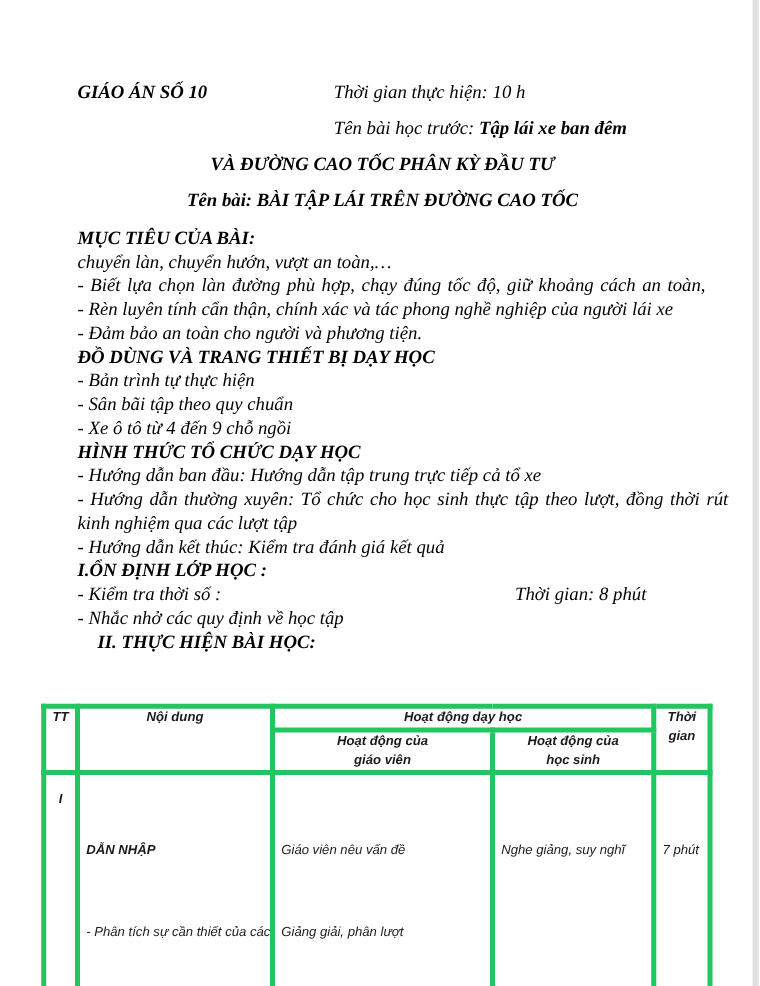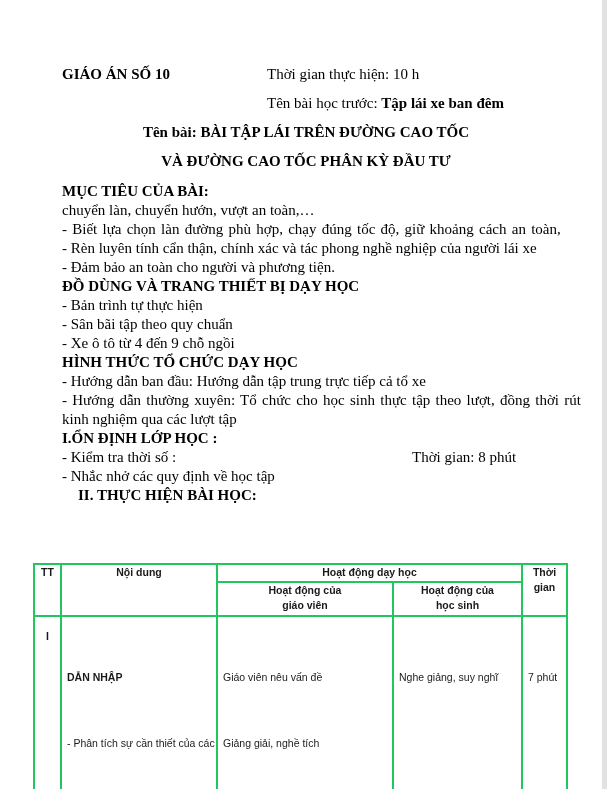--- a/index.html
+++ b/index.html
@@ -7,20 +7,21 @@
     width: 608px; height: 789px;
     background: #ffffff;
     font-family: "Liberation Serif", serif;
     color: #000000;
     overflow: hidden;
   }
   .page {
     position: relative;
     width: 484px; height: 789px;
     background: #ffffff;
+    font-style: italic;
   }
   .scroll-strip {
     position: absolute;
     left: 602px; top: 0;
     width: 5px; height: 789px;
     background: #e2e2e2;
   }
   .content {
     position: absolute;
     left: 62px; top: 66px;
@@ -57,21 +58,21 @@
     position: absolute;
     left: 33px; top: 563px;
     width: 533px;
     border-collapse: collapse;
     table-layout: fixed;
     font-family: "Liberation Sans", sans-serif;
     font-size: 10.5px;
     color: #1a1a1a;
   }
   table.lesson td {
-    border: 2px solid #22c55e;
+    border: 4px solid #22c55e;
     padding: 0;
     vertical-align: top;
     overflow: hidden;
   }
   td.hc {
     text-align: center;
     vertical-align: middle;
     font-weight: bold;
     line-height: 15px;
   }
@@ -96,38 +97,39 @@
 
     <div class="hrow">
       <span class="bold">GIÁO ÁN SỐ 10</span>
       <span class="at-col2">Thời gian thực hiện: 10 h</span>
     </div>
 
     <div class="hrow">
       <span class="at-col2"><span>Tên bài học trước: </span><span class="bold">Tập lái xe ban đêm</span></span>
     </div>
 
+    <div class="titleline center">VÀ ĐƯỜNG CAO TỐC PHÂN KỲ ĐẦU TƯ</div>
     <div class="titleline center">Tên bài: BÀI TẬP LÁI TRÊN ĐƯỜNG CAO TỐC</div>
-    <div class="titleline center">VÀ ĐƯỜNG CAO TỐC PHÂN KỲ ĐẦU TƯ</div>
 
     <div class="bodyline bold">MỤC TIÊU CỦA BÀI:</div>
     <div class="bodyline">chuyển làn, chuyển hướn, vượt an toàn,…</div>
     <div class="bodyline js1">- Biết lựa chọn làn đường phù hợp, chạy đúng tốc độ, giữ khoảng cách an toàn,</div>
     <div class="bodyline">- Rèn luyên tính cẩn thận, chính xác và tác phong nghề nghiệp của người lái xe</div>
     <div class="bodyline">- Đảm bảo an toàn cho người và phương tiện.</div>
 
     <div class="bodyline bold">ĐỒ DÙNG VÀ TRANG THIẾT BỊ DẠY HỌC</div>
     <div class="bodyline">- Bản trình tự thực hiện</div>
     <div class="bodyline">- Sân bãi tập theo quy chuẩn</div>
     <div class="bodyline">- Xe ô tô từ 4 đến 9 chỗ ngồi</div>
 
     <div class="bodyline bold">HÌNH THỨC TỔ CHỨC DẠY HỌC</div>
     <div class="bodyline">- Hướng dẫn ban đầu: Hướng dẫn tập trung trực tiếp cả tổ xe</div>
     <div class="bodyline js1">- Hướng dẫn thường xuyên: Tổ chức cho học sinh thực tập theo lượt, đồng thời rút</div>
     <div class="bodyline">kinh nghiệm qua các lượt tập</div>
+    <div class="bodyline">- Hướng dẫn kết thúc: Kiểm tra đánh giá kết quả</div>
 
     <div class="bodyline bold">I.ỔN ĐỊNH LỚP HỌC :</div>
     <div class="bodyline rollcall">
       <span>- Kiểm tra thời số :</span>
       <span class="time">Thời gian: 8 phút</span>
     </div>
     <div class="bodyline">- Nhắc nhở các quy định về học tập</div>
 
     <div class="bodyline bold indent">II. THỰC HIỆN BÀI HỌC:</div>
 
@@ -166,21 +168,21 @@
       <td>
         <div class="cellpad">
           <div class="bold cellline">DẪN NHẬP</div>
           <div class="cellline">- Phân tích sự cần thiết của các</div>
           <div class="cellline">kỹ năng lái xe ô tô có số tự động</div>
         </div>
       </td>
       <td>
         <div class="cellpad">
           <div class="cellline">Giáo viên nêu vấn đề</div>
-          <div class="cellline">Giảng giải, nghề tích</div>
+          <div class="cellline">Giảng giải, phân lượt</div>
         </div>
       </td>
       <td>
         <div class="cellpad">
           <div class="cellline">Nghe giảng, suy nghĩ</div>
         </div>
       </td>
       <td>
         <div class="cellpad">
           <div class="cellline">7 phút</div>

